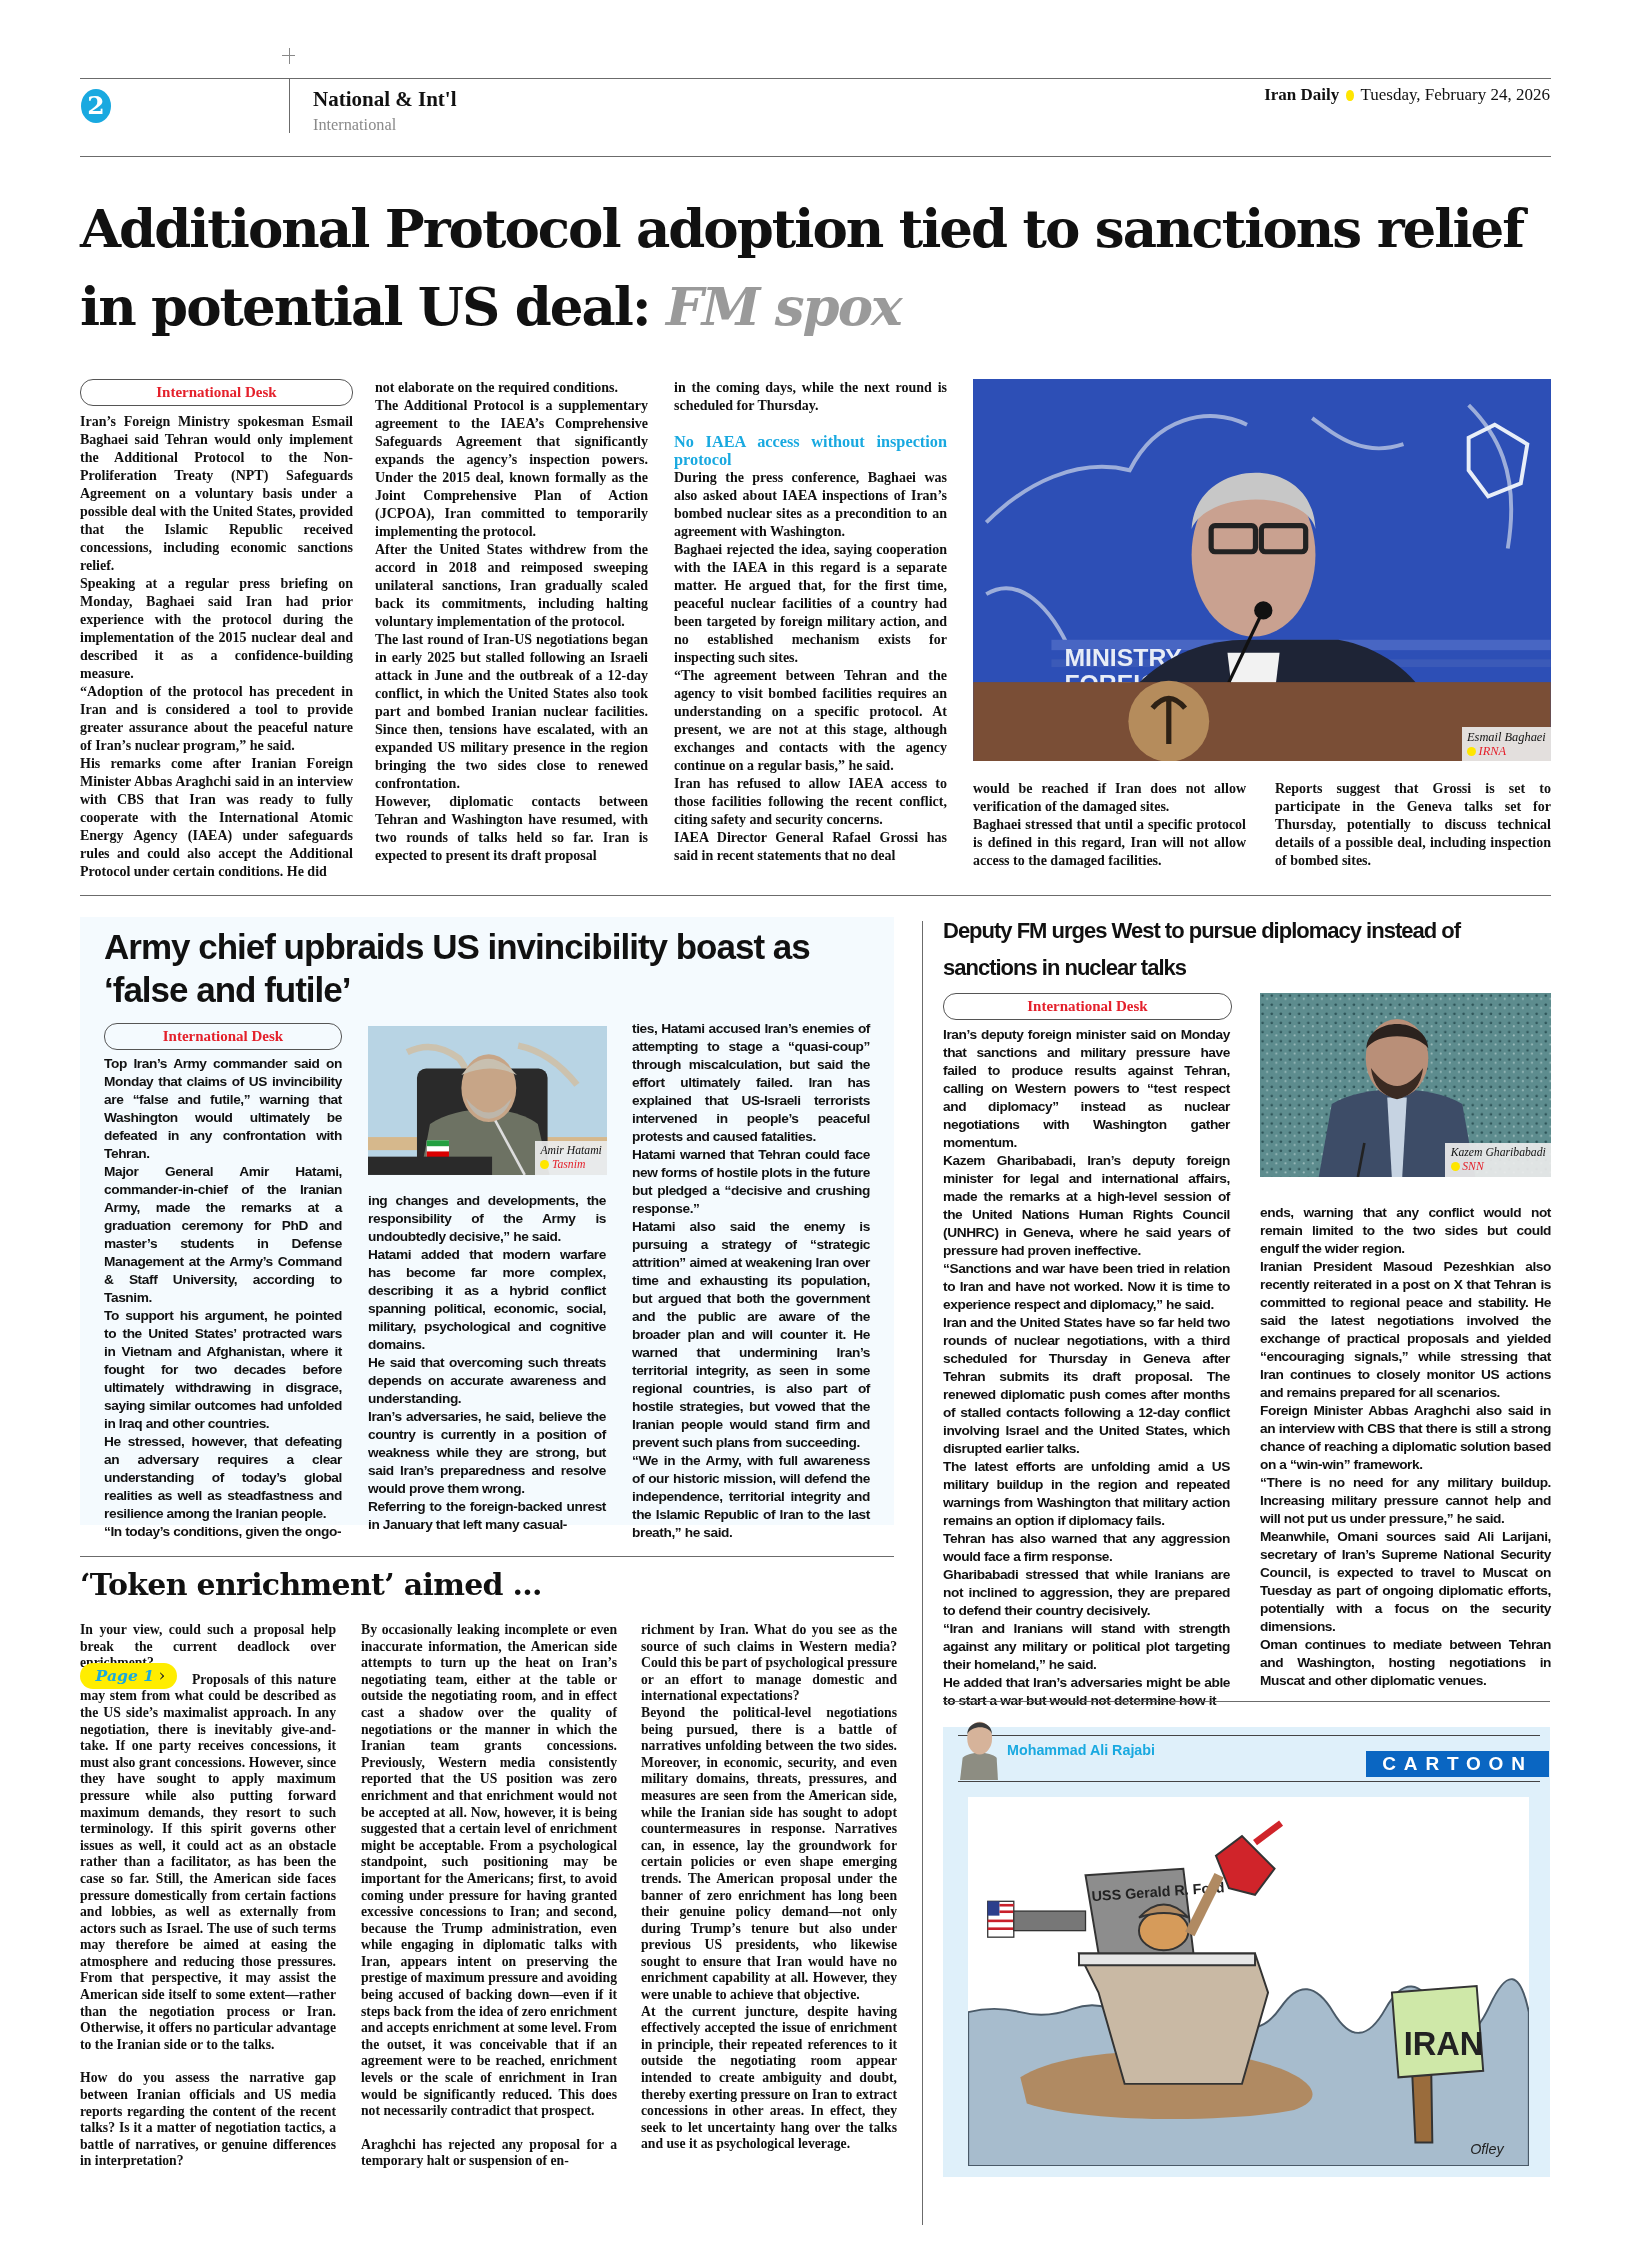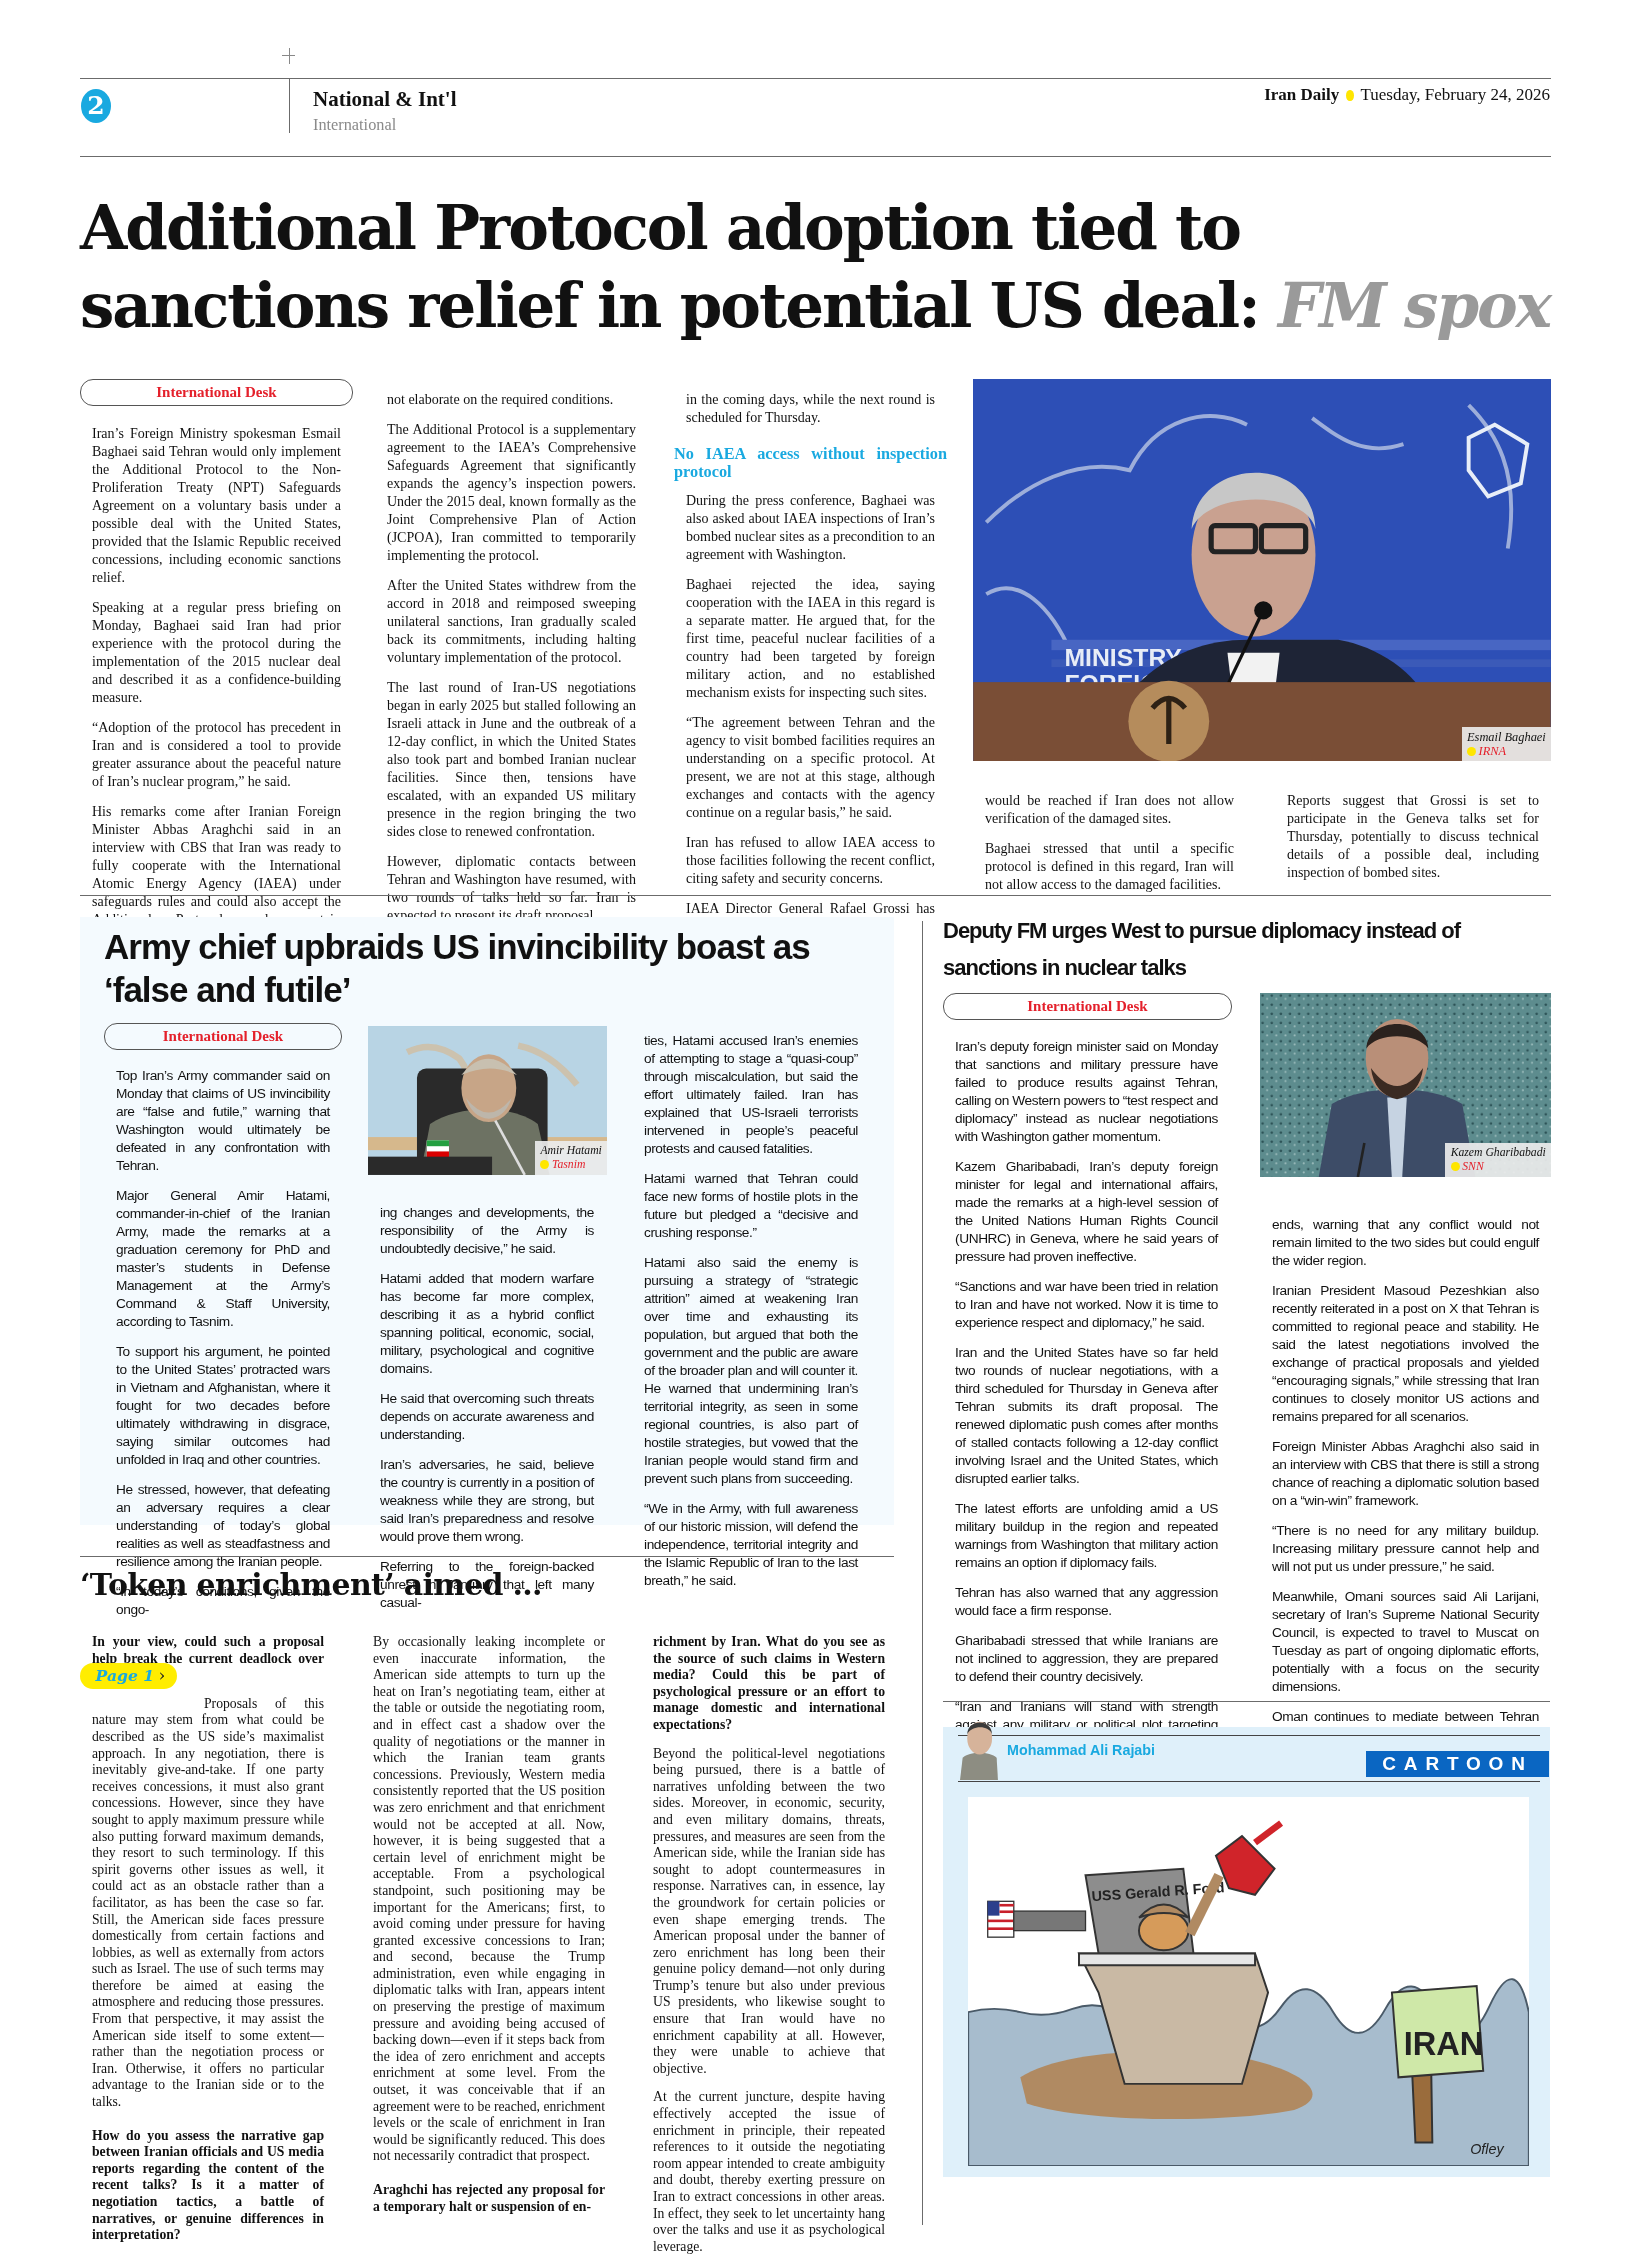--- a/index.html
+++ b/index.html
@@ -1,21 +1,21 @@
 <!DOCTYPE html>
 <html style="font-size:10.4px"><head>
 <meta charset="utf-8">
 <style>
   html, body { margin:0; padding:0; background:#fff; }
   body { width:1630px; height:2261px; position:relative; overflow:hidden; font-family:"DejaVu Serif", serif; color:#111; }
   .abs { position:absolute; }
   .hr { position:absolute; height:1.3px; background:#6b6b6b; }
   .vr { position:absolute; width:1.3px; background:#6b6b6b; }
   .col { position:absolute; font-family:"Liberation Serif", serif; font-size:14px; line-height:18px; text-align:justify; hyphens:auto; }
-  .col p { margin:12px; }
+  .col p { margin:0;font-weight:bold; }
   .narrow { font-family:"Liberation Sans", sans-serif; font-stretch:condensed; letter-spacing:-0.4px; }
   .desk { position:absolute; height:25px; border:1.3px solid #555; border-radius:13px; color:#e4202b; font-weight:bold; font-size:15px; line-height:25px; text-align:center; font-family:"Liberation Serif", serif; }
   .subhead { color:#19a9e0; font-weight:bold; font-size:16.3px; line-height:17.6px; margin:6.5px 0 1.3px 0; }
   .qa { font-weight:bold; }
   .caption { position:absolute; background:rgba(235,235,235,0.92); font-style:italic; font-size:12.4px; line-height:14.3px; padding:2.6px 5.2px 2.6px 5.2px; font-family:"Liberation Serif", serif; }
   .caption .src { color:#e4202b; }
   .dot { display:inline-block; width:9px; height:9px; border-radius:50%; background:#ffe600; margin-right:2.6px; vertical-align:-0.7px; }
   .photo { position:absolute; overflow:hidden; }
 </style>
 </head>
@@ -31,21 +31,21 @@
 </div>
 <div class="abs" style="left:313px;top:87px;font-size:21px;font-weight:bold;font-family:'Liberation Serif',serif;">National &amp; Int'l</div>
 <div class="abs" style="left:313px;top:115px;font-size:16.3px;color:#8a8a8a;font-family:'Liberation Serif',serif;">International</div>
 <div class="abs" style="right:80px;top:85px;font-size:17px;font-family:'Liberation Serif',serif;">
   <span style="font-weight:bold;">Iran Daily</span>
   <span style="display:inline-block;width:7.8px;height:11.7px;border-radius:50%;background:#ffe600;margin:0 2.6px;vertical-align:-1.3px;"></span>
   <span>Tuesday, February 24, 2026</span>
 </div>
 <div class="hr" style="left:80px;top:156px;width:1471px;"></div>
 
-<div class="abs" style="left:80px;top:189px;width:1474px;font-family:'DejaVu Serif',serif;font-weight:bold;font-size:61px;line-height:78px;letter-spacing:-2px;">
+<div class="abs" style="left:80px;top:189px;width:1474px;font-family:'DejaVu Serif',serif;font-weight:bold;font-size:53px;line-height:78px;letter-spacing:-2px;">
   <span>Additional Protocol adoption tied to sanctions relief in potential US deal: </span><span style="color:#9a9a9a;font-style:italic;">FM spox</span>
 </div>
 
 <div class="desk" style="left:80px;top:379px;width:271px;">International Desk</div>
 
 <div class="col" style="left:80px;top:413px;width:273px;">
   <p>Iran’s Foreign Ministry spokesman Esmail Baghaei said Tehran would only implement the Additional Protocol to the Non-Proliferation Treaty (NPT) Safeguards Agreement on a voluntary basis under a possible deal with the United States, provided that the Islamic Republic received concessions, including economic sanctions relief.</p>
   <p>Speaking at a regular press briefing on Monday, Baghaei said Iran had prior experience with the protocol during the implementation of the 2015 nuclear deal and described it as a confidence-building measure.</p>
   <p>“Adoption of the protocol has precedent in Iran and is considered a tool to provide greater assurance about the peaceful nature of Iran’s nuclear program,” he said.</p>
   <p>His remarks come after Iranian Foreign Minister Abbas Araghchi said in an interview with CBS that Iran was ready to fully cooperate with the International Atomic Energy Agency (IAEA) under safeguards rules and could also accept the Additional Protocol under certain conditions. He did</p>

